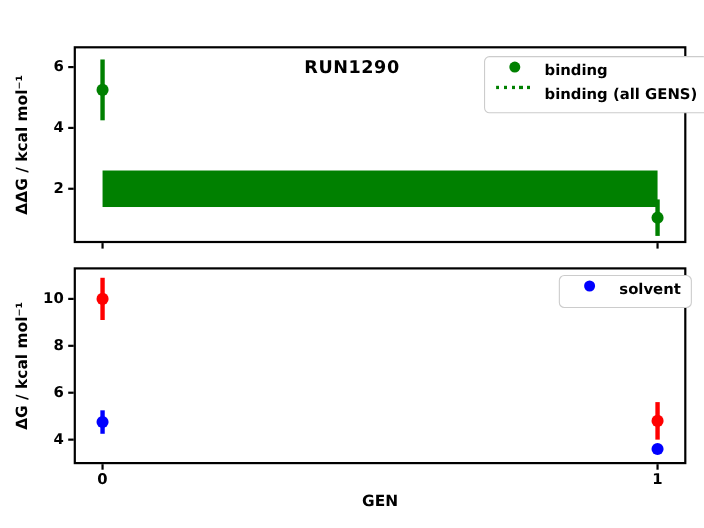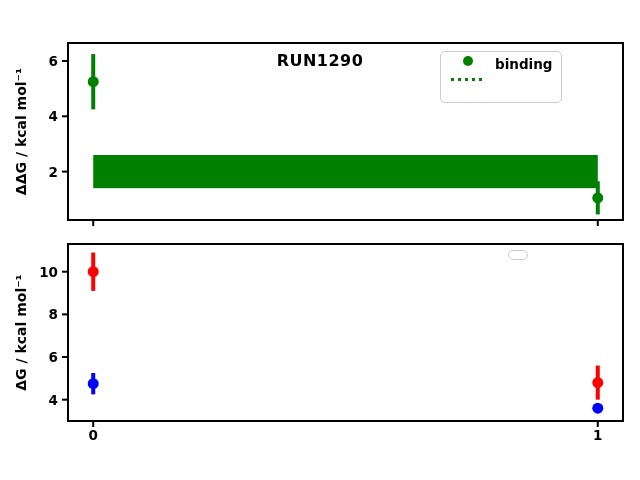--- a/index.html
+++ b/index.html
@@ -79,29 +79,37 @@
       <line x1="597.7727272727273" x2="597.7727272727273" y1="422" y2="427" stroke="#000000" stroke-width="2"></line>
       <text x="597.7727272727273" y="440" text-anchor="middle" font-size="13.5px" fill="#000000">1</text>
     </svg>
 
   <div id="fig-title" class="abs">RUN1290</div>
 
   <div id="ylabel-0" class="abs ylabel">ΔΔG / kcal mol⁻¹</div>
 
   <div id="ylabel-1" class="abs ylabel">ΔG / kcal mol⁻¹</div>
 
+  <div id="xlabel" class="abs">GEN</div>
 
   <div id="legend-0" class="legend">
       <div class="legend-item">
         <span class="legend-glyph">
           <span class="glyph-dot" style="background: rgb(0, 128, 0);"></span>
         </span>
         <span>binding</span>
       </div>
       <div class="legend-item">
         <span class="legend-glyph">
           <span class="glyph-dotted-line" style="background-image: repeating-linear-gradient(90deg, rgb(0, 128, 0) 0px, rgb(0, 128, 0) 3px, transparent 3px, transparent 7px);"></span>
         </span>
+        <span>binding (all GENS)</span>
       </div>
     </div>
   <div id="legend-1" class="legend">
+      <div class="legend-item">
+        <span class="legend-glyph">
+          <span class="glyph-dot" style="background: rgb(0, 0, 255);"></span>
+        </span>
+        <span>solvent</span>
+      </div>
     </div>
 </div>
 
 </body></html>

